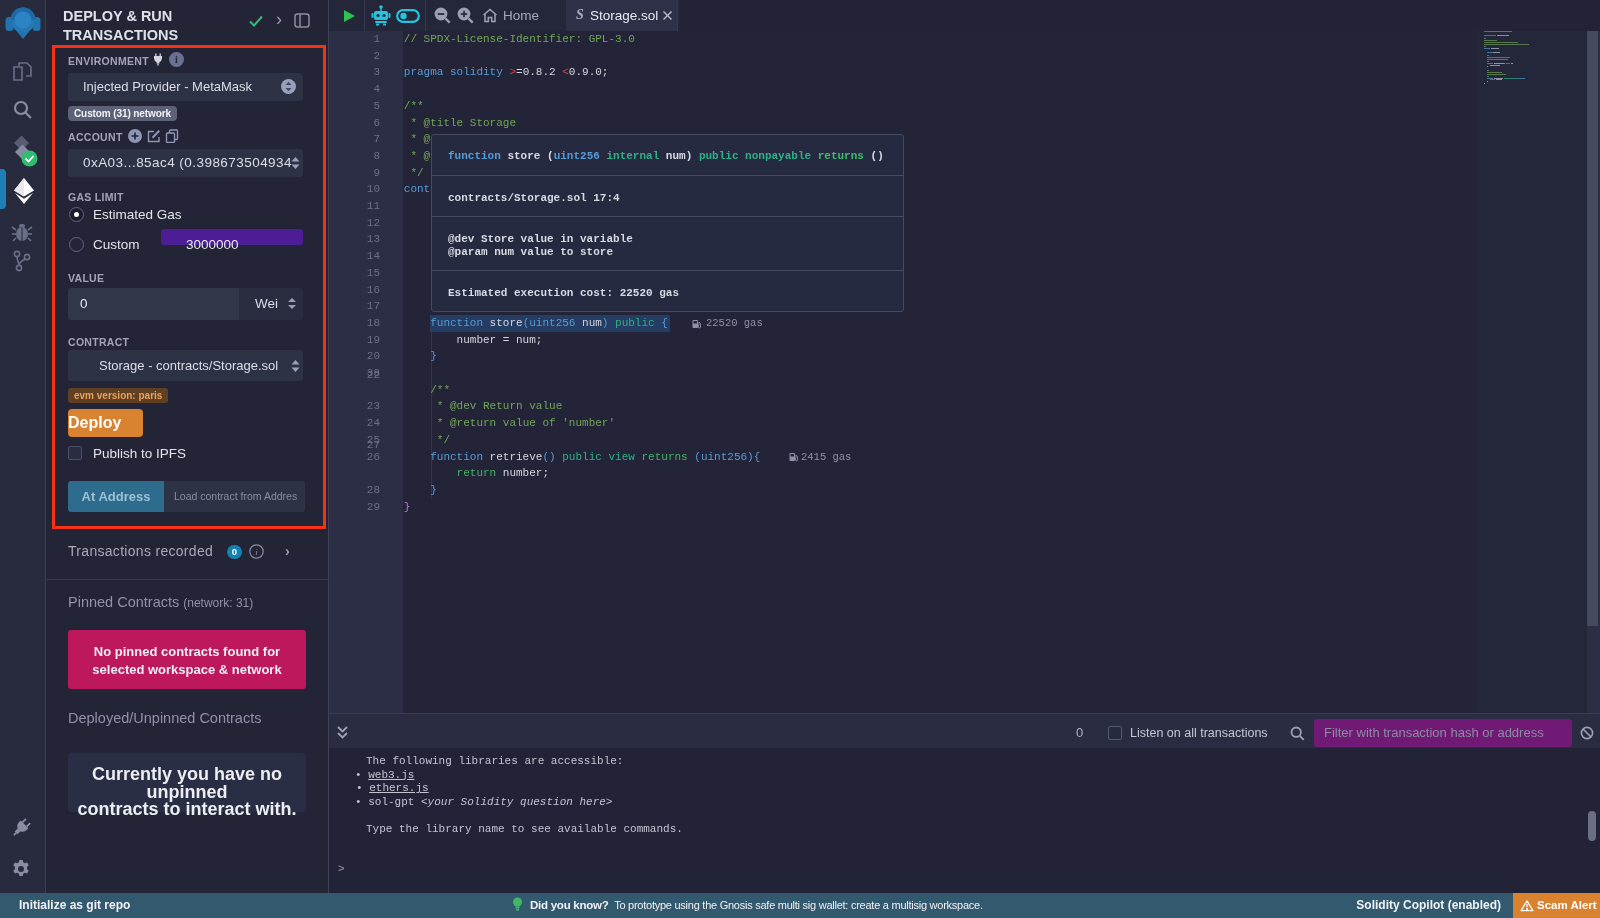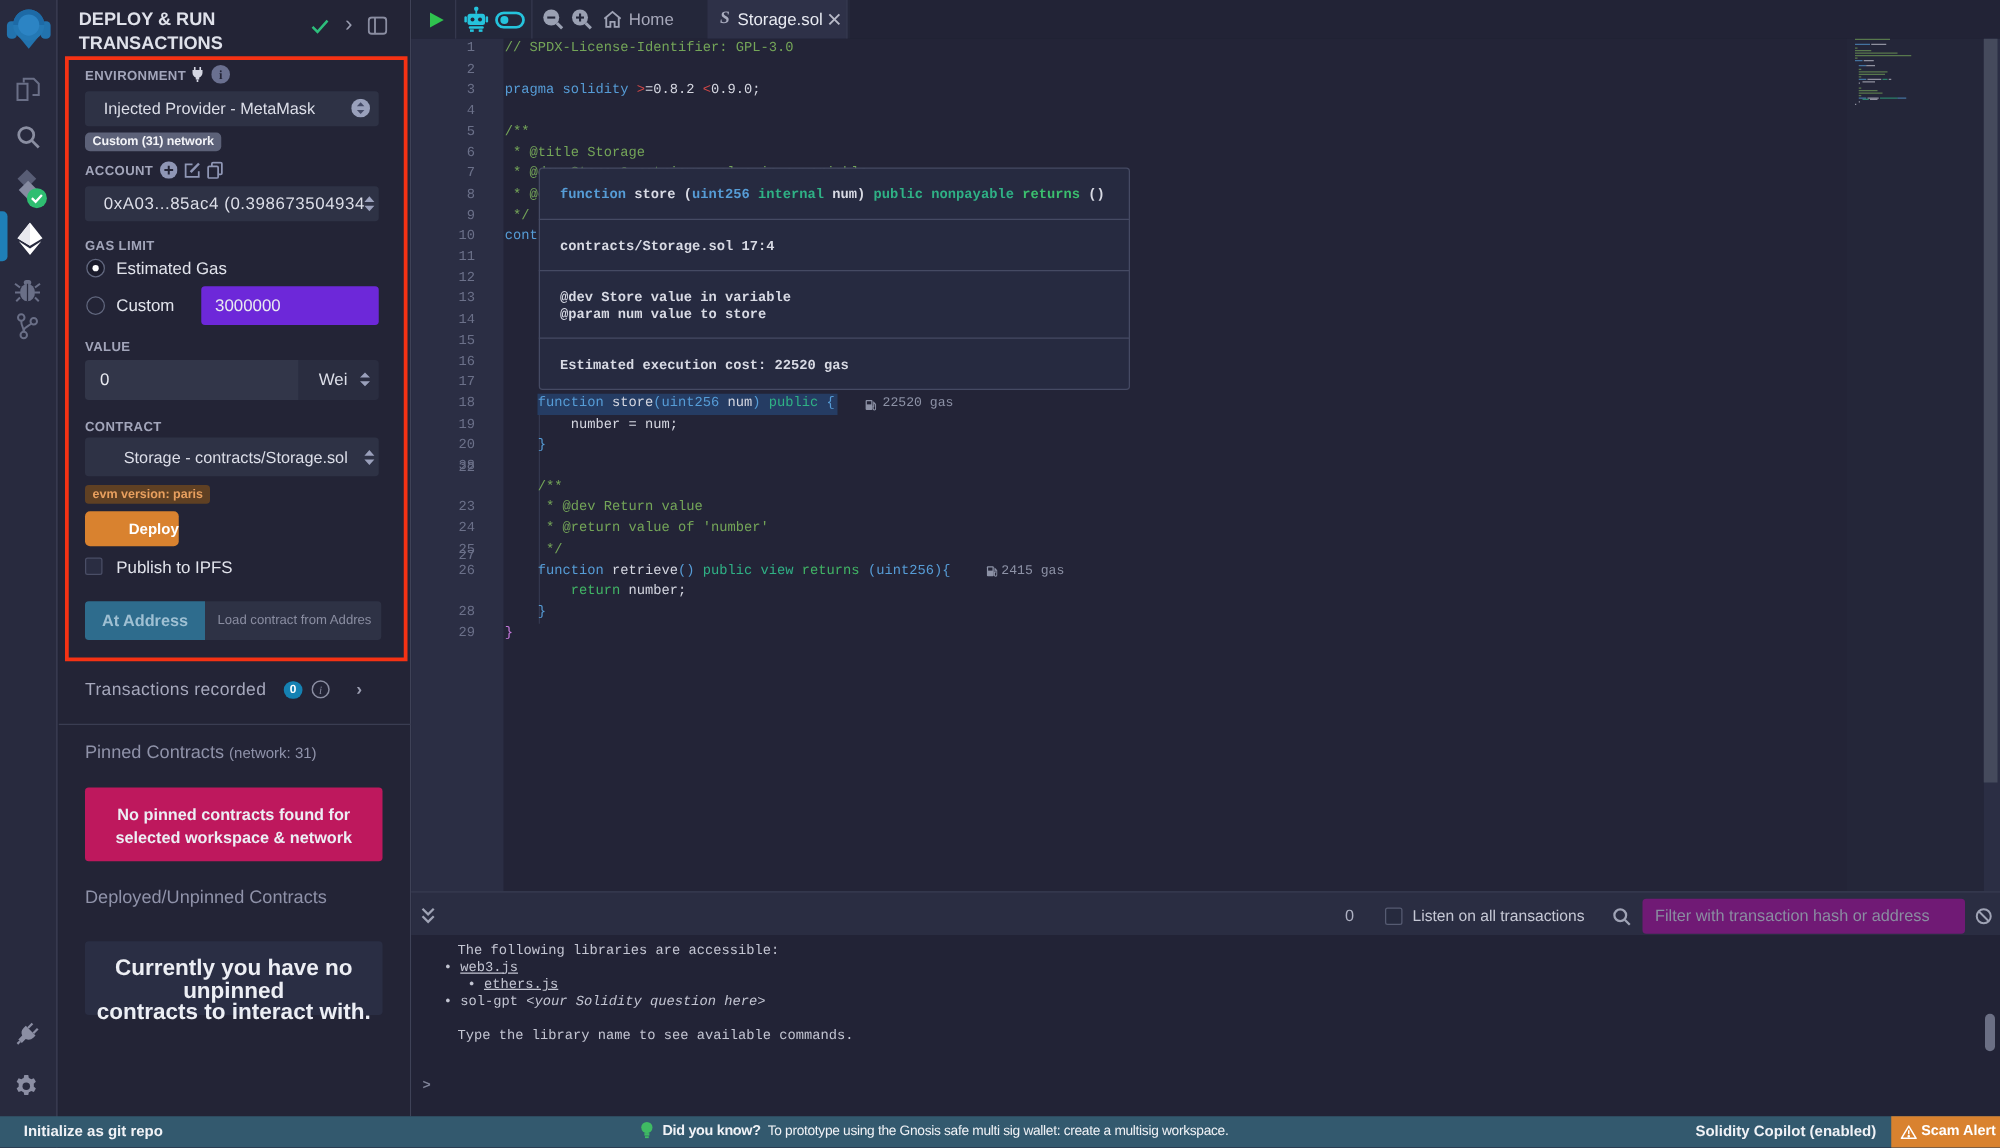--- a/index.html
+++ b/index.html
@@ -140,36 +140,36 @@
 <svg class="a" style="left:290px;top:156px" width="11" height="14" viewBox="0 0 11 14">
     <path d="M1.5 5.5 L5.5 1 L9.5 5.5 Z M1.5 8.5 L5.5 13 L9.5 8.5 Z" fill="#9aa0bb"></path>
   </svg>
 
 <div class="a lbl" style="left:68px;top:191px">GAS LIMIT</div>
 <div class="a" style="left:69px;top:207px;width:15px;height:15px;border-radius:50%;border:1.6px solid #62687f;background:#1b1c2c"></div>
 <div class="a" style="left:74px;top:212px;width:5px;height:5px;border-radius:50%;background:#fff"></div>
 <div class="a" style="left:93px;top:207px;font-size:13.5px;color:#e2e4ec">Estimated Gas</div>
 <div class="a" style="left:69px;top:237px;width:15px;height:15px;border-radius:50%;border:1.6px solid #62687f;background:#232436"></div>
 <div class="a" style="left:93px;top:237px;font-size:13.5px;color:#e2e4ec">Custom</div>
-<div class="a" style="left:161px;top:229px;width:142px;height:31px;background:#6d28d9;border-radius:3px;color:#e8eaf0;font-size:13.5px;line-height:31px;padding-left:11px">3000000</div>
+<div class="a" style="left:161px;top:229px;width:142px;height:16px;background:#4c1d95;border-radius:3px;color:#e8eaf0;font-size:13.5px;line-height:31px;padding-left:25px">3000000</div>
 
 <div class="a lbl" style="left:68px;top:272px">VALUE</div>
 <div class="a" style="left:68px;top:288px;width:171px;height:32px;background:#323649;border-radius:3px 0 0 3px;color:#e8eaf0;font-size:13.5px;line-height:32px;padding-left:12px">0</div>
 <div class="a" style="left:239px;top:288px;width:64px;height:32px;background:#2a2d40;border-radius:0 3px 3px 0;color:#dcdee8;font-size:13.5px;line-height:32px;padding-left:16px">Wei</div>
 <svg class="a" style="left:287px;top:297px" width="10" height="13" viewBox="0 0 10 13">
     <path d="M1 5 L5 1 L9 5 Z M1 8 L5 12 L9 8 Z" fill="#9aa0bb"></path>
   </svg>
 
 <div class="a lbl" style="left:68px;top:336px">CONTRACT</div>
 <div class="a dd" style="left:68px;top:350px;width:235px;height:31px;line-height:31px;padding-left:31px;font-size:13px">Storage - contracts/Storage.sol</div>
 <svg class="a" style="left:290px;top:359px" width="11" height="14" viewBox="0 0 11 14">
     <path d="M1.5 5.5 L5.5 1 L9.5 5.5 Z M1.5 8.5 L5.5 13 L9.5 8.5 Z" fill="#9aa0bb"></path>
   </svg>
 <div class="a" style="left:68px;top:388px;height:15px;line-height:15px;background:#5f4023;border-radius:3px;padding:0 6px;font-size:10px;font-weight:700;color:#e9a05f">evm version: paris</div>
-<div class="a" style="left:68px;top:409px;width:75px;height:28px;background:#d9822f;border-radius:4px;color:#fff;font-size:12px;font-weight:700;text-align:right;line-height:28px">Deploy</div>
+<div class="a" style="left:68px;top:409px;width:75px;height:28px;background:#d9822f;border-radius:4px;color:#fff;font-size:16px;font-weight:700;text-align:left;line-height:28px">Deploy</div>
 <div class="a" style="left:68px;top:446px;width:14px;height:14px;background:#2a2d42;border:1.4px solid #4a4e66;border-radius:2px"></div>
 <div class="a" style="left:93px;top:446px;font-size:13.5px;color:#e2e4ec">Publish to IPFS</div>
 <div class="a" style="left:68px;top:481px;width:96px;height:31px;background:#2e6c8d;border-radius:3px 0 0 3px;color:#9fc0d3;font-size:13px;font-weight:700;text-align:center;line-height:31px">At Address</div>
 <div class="a" style="left:164px;top:481px;width:141px;height:31px;background:#2e3245;border-radius:0 3px 3px 0;color:#8a8da1;font-size:10.5px;line-height:31px;padding-left:10px;white-space:nowrap;overflow:hidden">Load contract from Addres</div>
 
 <div class="a" style="left:68px;top:543px;font-size:14px;letter-spacing:.3px;color:#a6a8bc">Transactions recorded</div>
 <div class="a" style="left:227px;top:545px;width:15px;height:14px;border-radius:7px;background:#1581b2;color:#fff;font-size:9.5px;font-weight:700;text-align:center;line-height:14px">0</div>
 <svg class="a" style="left:249px;top:544px" width="15" height="15" viewBox="0 0 15 15" fill="none">
     <circle cx="7.5" cy="7.5" r="6.7" stroke="#8a8da1" stroke-width="1.2"></circle>
     <text x="7.5" y="11" text-anchor="middle" font-size="9" fill="#8a8da1" font-family="Liberation Serif" font-style="italic">i</text>
@@ -353,21 +353,21 @@
     <line x1="9.8" y1="9.8" x2="13.8" y2="13.8"></line>
   </svg>
 <div class="a" style="left:1314px;top:719px;width:258px;height:28px;background:#701a75;border-radius:3px;font-size:13px;color:#8a8da1;line-height:28px;padding-left:10px">Filter with transaction hash or address</div>
 <svg class="a" style="left:1580px;top:726px" width="14" height="14" viewBox="0 0 14 14" fill="none" stroke="#9fa3b5" stroke-width="1.6">
     <circle cx="7" cy="7" r="5.6"></circle>
     <line x1="3" y1="3" x2="11" y2="11"></line>
   </svg>
 <div class="a" style="left:1588px;top:811px;width:8px;height:30px;background:#6b6f84;border-radius:4px"></div>
 <div class="a term" style="left:366px;top:755.2px">The following libraries are accessible:</div>
 <div class="a term" style="left:355px;top:768.7px">• <span style="text-decoration:underline">web3.js</span></div>
-<div class="a term" style="left:374px;top:782.2px">• <span style="text-decoration:underline">ethers.js</span></div>
+<div class="a term" style="left:356px;top:782.2px">• <span style="text-decoration:underline">ethers.js</span></div>
 <div class="a term" style="left:355px;top:795.7px">• sol-gpt <span style="font-style:italic">&lt;your Solidity question here&gt;</span></div>
 <div class="a term" style="left:366px;top:823.2px">Type the library name to see available commands.</div>
 <div class="a term" style="left:338px;top:863px;color:#7f8398;font-weight:700">&gt;</div>
 
 <div class="a" style="left:0;top:893px;width:1600px;height:25px;background:#33596e"></div>
 <div class="a" style="left:19px;top:893px;height:25px;line-height:25px;font-size:12px;font-weight:700;color:#f0f2f6">Initialize as git repo</div>
 <svg class="a" style="left:512px;top:897px" width="11" height="16" viewBox="0 0 11 16" fill="#3fba63">
     <circle cx="5.5" cy="5" r="4.5"></circle>
     <rect x="3.5" y="9.5" width="4" height="2"></rect>
     <rect x="4" y="12" width="3" height="1.5"></rect>

